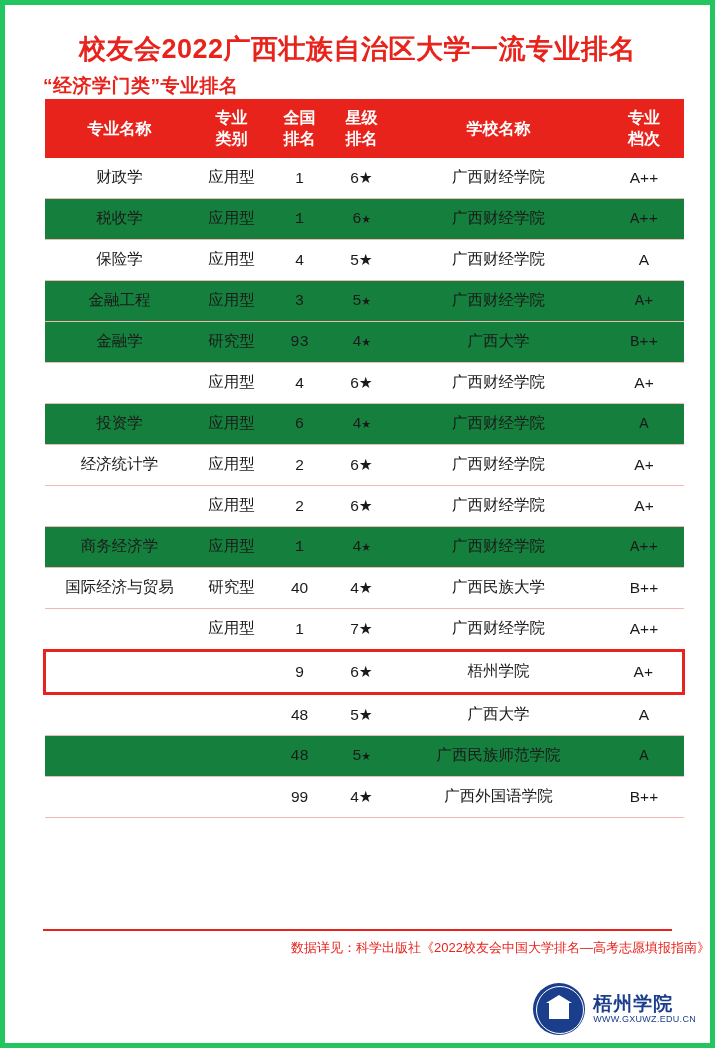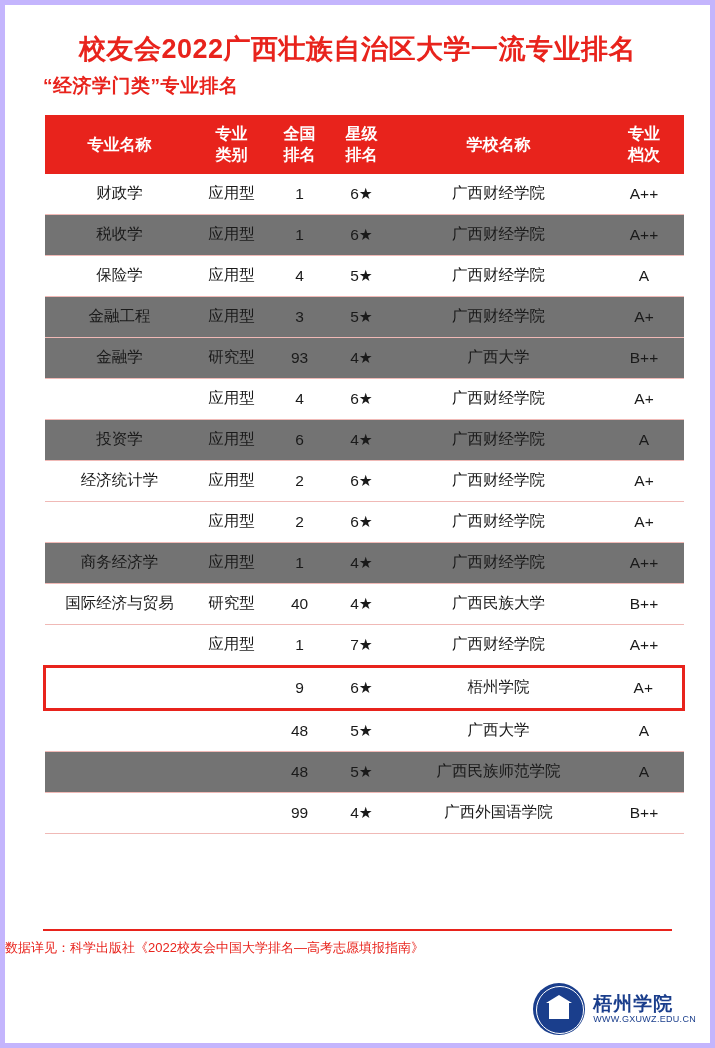--- a/index.html
+++ b/index.html
@@ -11,21 +11,21 @@
     height: 1048px;
     background: #ffffff;
     font-family: "Liberation Sans", sans-serif;
     overflow: hidden;
   }
   .page {
     position: relative;
     width: 715px;
     height: 1048px;
     box-sizing: border-box;
-    border: 5px solid #c4b5fd;
+    border: 5px solid #22c55e;
     background: #ffffff;
   }
   .inner {
     position: absolute;
     left: 0; top: 0; right: 0; bottom: 0;
     padding: 28px 38px 0 38px;
     box-sizing: border-box;
   }
   .title-main {
     text-align: center;
@@ -38,21 +38,20 @@
   }
   .title-sub {
     text-align: left;
     color: #e8231c;
     font-size: 19px;
     font-weight: bold;
     margin-top: 6px;
     letter-spacing: 0.5px;
   }
   table.rank {
-    margin-top: 16px;
     width: 639px;
     border-collapse: collapse;
     table-layout: fixed;
   }
   table.rank th {
     background: #e8231c;
     color: #ffffff;
     font-size: 16px;
     font-weight: bold;
     padding: 8px 0;
@@ -64,21 +63,22 @@
     font-size: 15.5px;
     color: #1a1a1a;
     text-align: center;
     padding: 8px 0;
     border-bottom: 1px solid #f0b9b6;
     height: 24px;
     vertical-align: middle;
     white-space: nowrap;
   }
   table.rank tr.alt td {
-    background: #737373;
+    background: #15803d;
+    font-family: Liberation Mono, monospace;
   }
   table.rank tr.highlight td {
     background: #ffffff;
     border-top: 3px solid #e8231c;
     border-bottom: 3px solid #e8231c;
   }
   table.rank tr.highlight td:first-child {
     border-left: 3px solid #e8231c;
   }
   table.rank tr.highlight td:last-child {
@@ -88,21 +88,21 @@
   .c-type  { width: 74px; }
   .c-rank  { width: 62px; }
   .c-star  { width: 62px; }
   .c-school{ width: 212px; }
   .c-grade { width: 79px; }
 
   .footnote {
     position: absolute;
     left: 0; right: 0;
     bottom: 86px;
-    text-align: left;
+    text-align: right;
     color: #e8231c;
     font-size: 13px;
   }
   .divider {
     position: absolute;
     left: 38px; right: 38px;
     bottom: 112px;
     height: 2px;
     background: #e8231c;
   }

